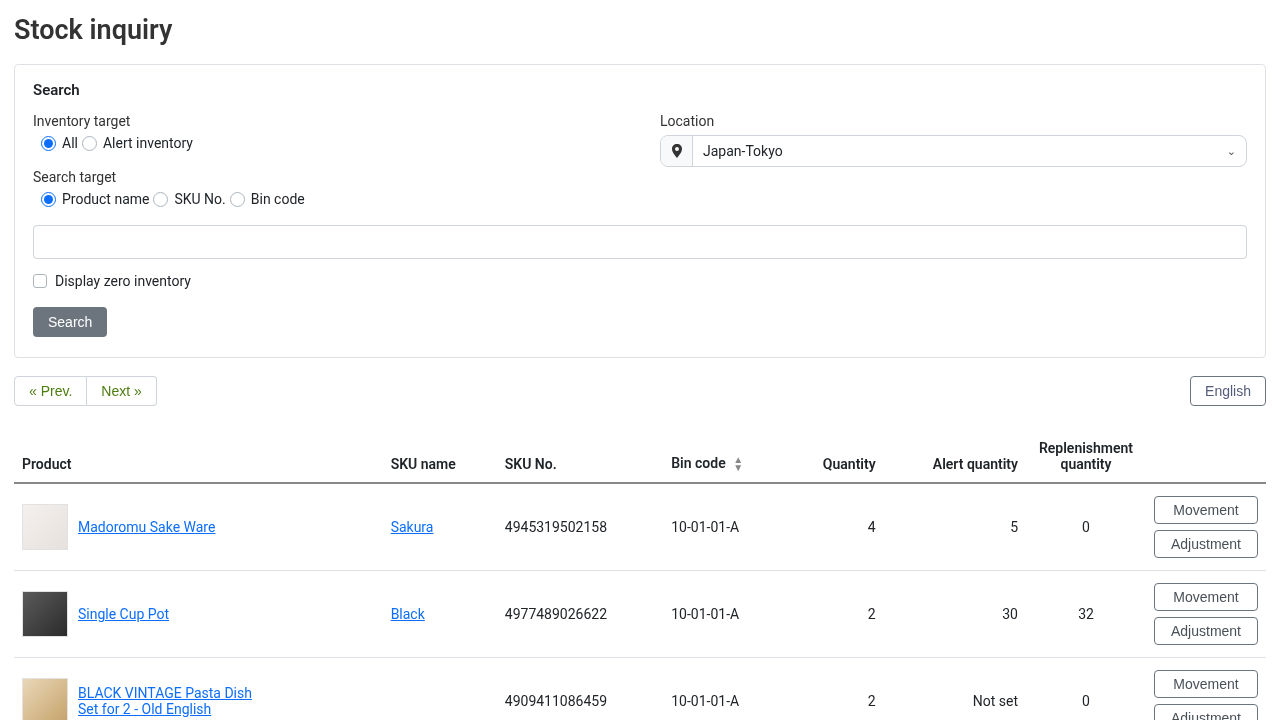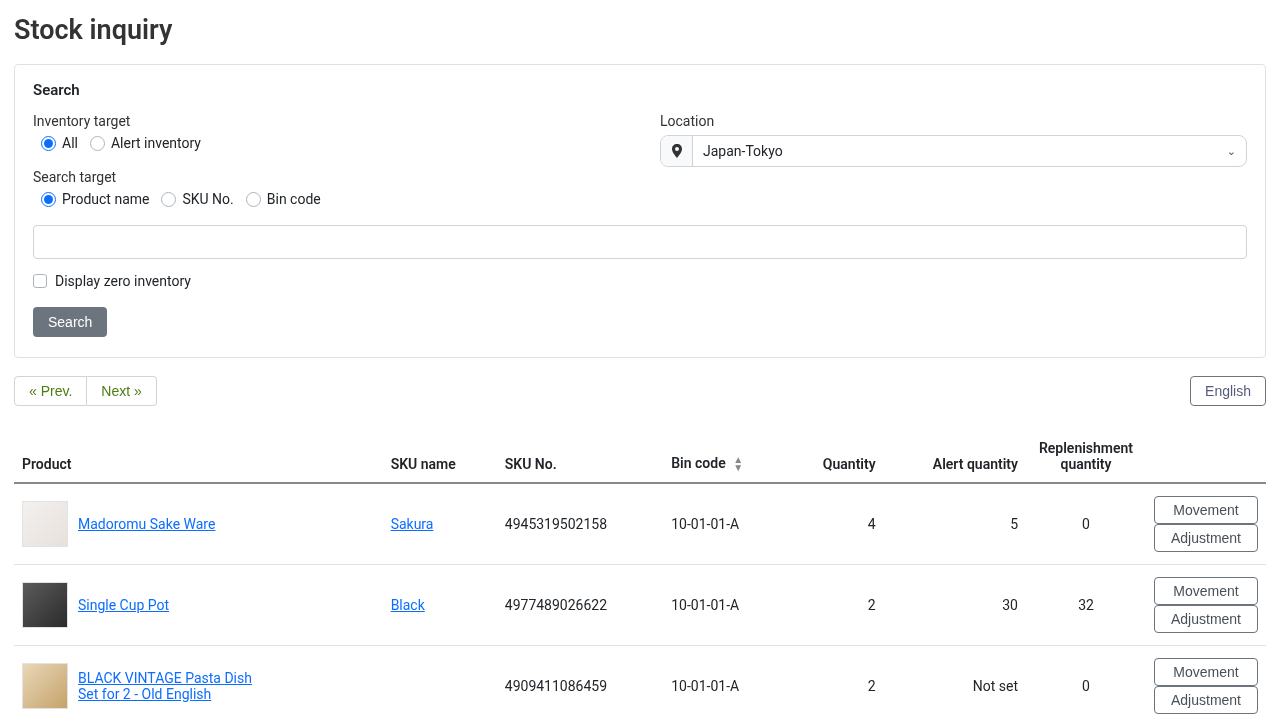--- a/index.html
+++ b/index.html
@@ -34,21 +34,21 @@
   }
   .col { flex: 1; }
   .form-label {
     display: block;
     margin-bottom: 6px;
     font-size: 14px;
     color: #333;
   }
   .radio-row {
     display: flex;
-    gap: 12px;
+    gap: 4px;
     align-items: center;
     margin-bottom: 18px;
     padding-left: 8px;
   }
   .radio-item {
     display: flex;
     align-items: center;
     gap: 6px;
     cursor: pointer;
   }
@@ -189,20 +189,21 @@
     background: linear-gradient(135deg,#f4f0ee 0%, #e6e1dc 100%);
     flex-shrink:0;
     position:relative;
   }
   .thumb.dark { background: linear-gradient(135deg,#5b5b5b 0%,#2b2b2b 100%);}
   .thumb.warm { background: linear-gradient(135deg,#e9d7b8 0%,#c5a36a 100%);}
   a.link { color:#0d6efd; text-decoration:underline; cursor:pointer;}
   .action-stack {
     display:flex;
     flex-direction:column;
+    gap:6px;
     align-items:stretch;
   }
   .action-stack .btn { padding:5px 12px; text-align:center;}
   .sort-icon {
     display:inline-block;
     font-size:10px;
     line-height:8px;
     color:#888;
     vertical-align:middle;
     margin-left:4px;

